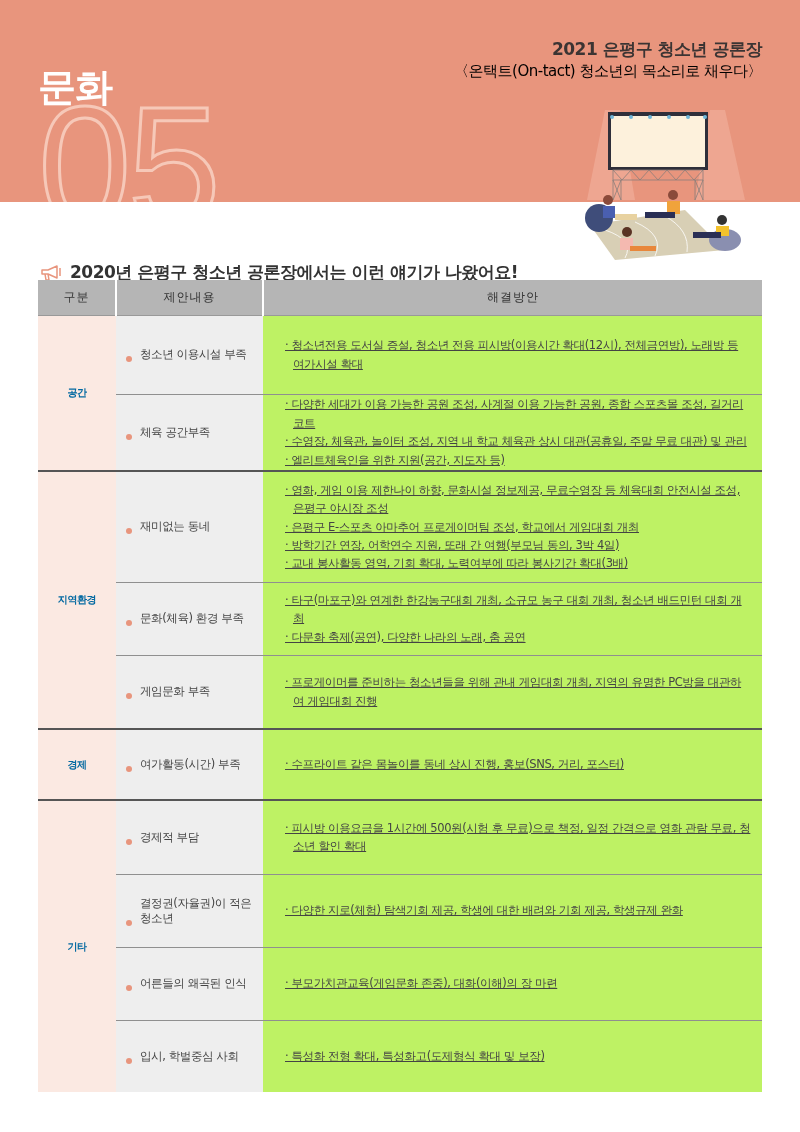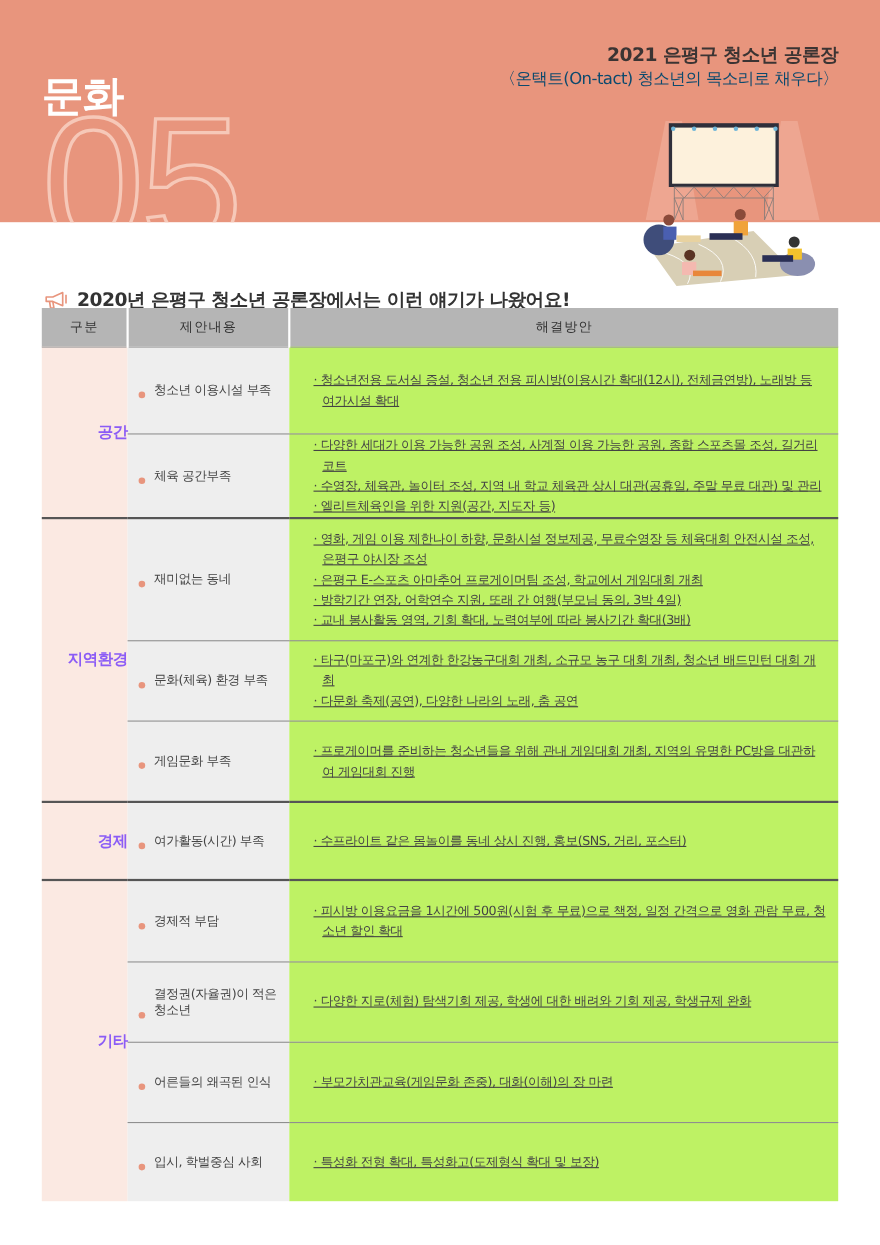--- a/index.html
+++ b/index.html
@@ -3,32 +3,32 @@
 <meta charset="utf-8">
 <style>
   * { margin: 0; padding: 0; box-sizing: border-box; }
   html, body { width: 800px; height: 1132px; background: #ffffff; overflow: hidden; }
   body { font-family: "DejaVu Sans", "Liberation Sans", sans-serif; color: #3a3a3a; position: relative; }
 
   .banner { position: absolute; left: 0; top: 0; width: 800px; height: 202px; background: #e8957d; overflow: hidden; }
   .section-title { position: absolute; left: 38px; top: 30px; font-size: 38px; font-weight: bold; color: #ffffff; letter-spacing: -1px; margin-top: 32px; }
   .big-number { position: absolute; left: 38px; top: 82px; font-family: "Liberation Sans", sans-serif; font-size: 168px; font-weight: normal; line-height: 1; color: transparent; -webkit-text-stroke: 3px #f6c8b8; letter-spacing: -4px; }
   .event-title { position: absolute; right: 38px; top: 38px; font-size: 17px; font-weight: bold; color: #3b3433; text-align: right; letter-spacing: -0.5px; margin-left: 32px; }
-  .event-subtitle { position: absolute; right: 38px; top: 62px; font-size: 15px; color: #0c4a6e; text-align: right; letter-spacing: -0.5px; }
+  .event-subtitle { position: absolute; right: 38px; top: 62px; font-size: 15px; color: #000000; text-align: right; letter-spacing: -0.5px; }
 
   .illustration { position: absolute; left: 575px; top: 100px; width: 180px; height: 165px; }
 
   .headline { position: absolute; left: 40px; top: 232px; display: flex; align-items: center; gap: 8px; margin-top: 29px; }
   .headline-text { font-size: 17px; font-weight: bold; color: #333; letter-spacing: -0.5px; }
 
   table.proposals { position: absolute; left: 38px; top: 280px; width: 724px; border-collapse: collapse; table-layout: fixed; }
   .proposals th { background: #b5b5b5; color: #333; font-weight: normal; font-size: 12px; height: 35px; border-left: 2px solid #ffffff; letter-spacing: 1px; border-bottom: 1px solid #999; }
   .proposals th:first-child { border-left: none; }
   .proposals td { vertical-align: middle; font-size: 11.5px; letter-spacing: -0.4px; }
-  td.cat { background: #fbe9e2; text-align: right; font-weight: bold; font-size: 14px; color: #8b5cf6; }
+  td.cat { background: #fbe9e2; text-align: center; font-weight: bold; font-size: 10px; color: #0369a1; }
   td.issue { background: #eeeeee; padding-left: 10px; padding-right: 8px; color: #444; }
   td.solution { background: #bef264; padding-left: 22px; padding-right: 10px; color: #444; line-height: 1.6; text-decoration: underline; }
   tr.sub td.issue, tr.sub td.solution { border-top: 1px solid #8f8f8f; }
   tr.group-start td { border-top: 2px solid #555; }
   .issue-inner { display: flex; align-items: flex-end; }
   .dot { display: inline-block; width: 6px; height: 6px; border-radius: 50%; background: #e8957d; margin-right: 8px; margin-top: 6px; flex: none; }
   .sol-line { display: block; padding-left: 8px; text-indent: -8px; }
 </style>
 </head>
 <body>

